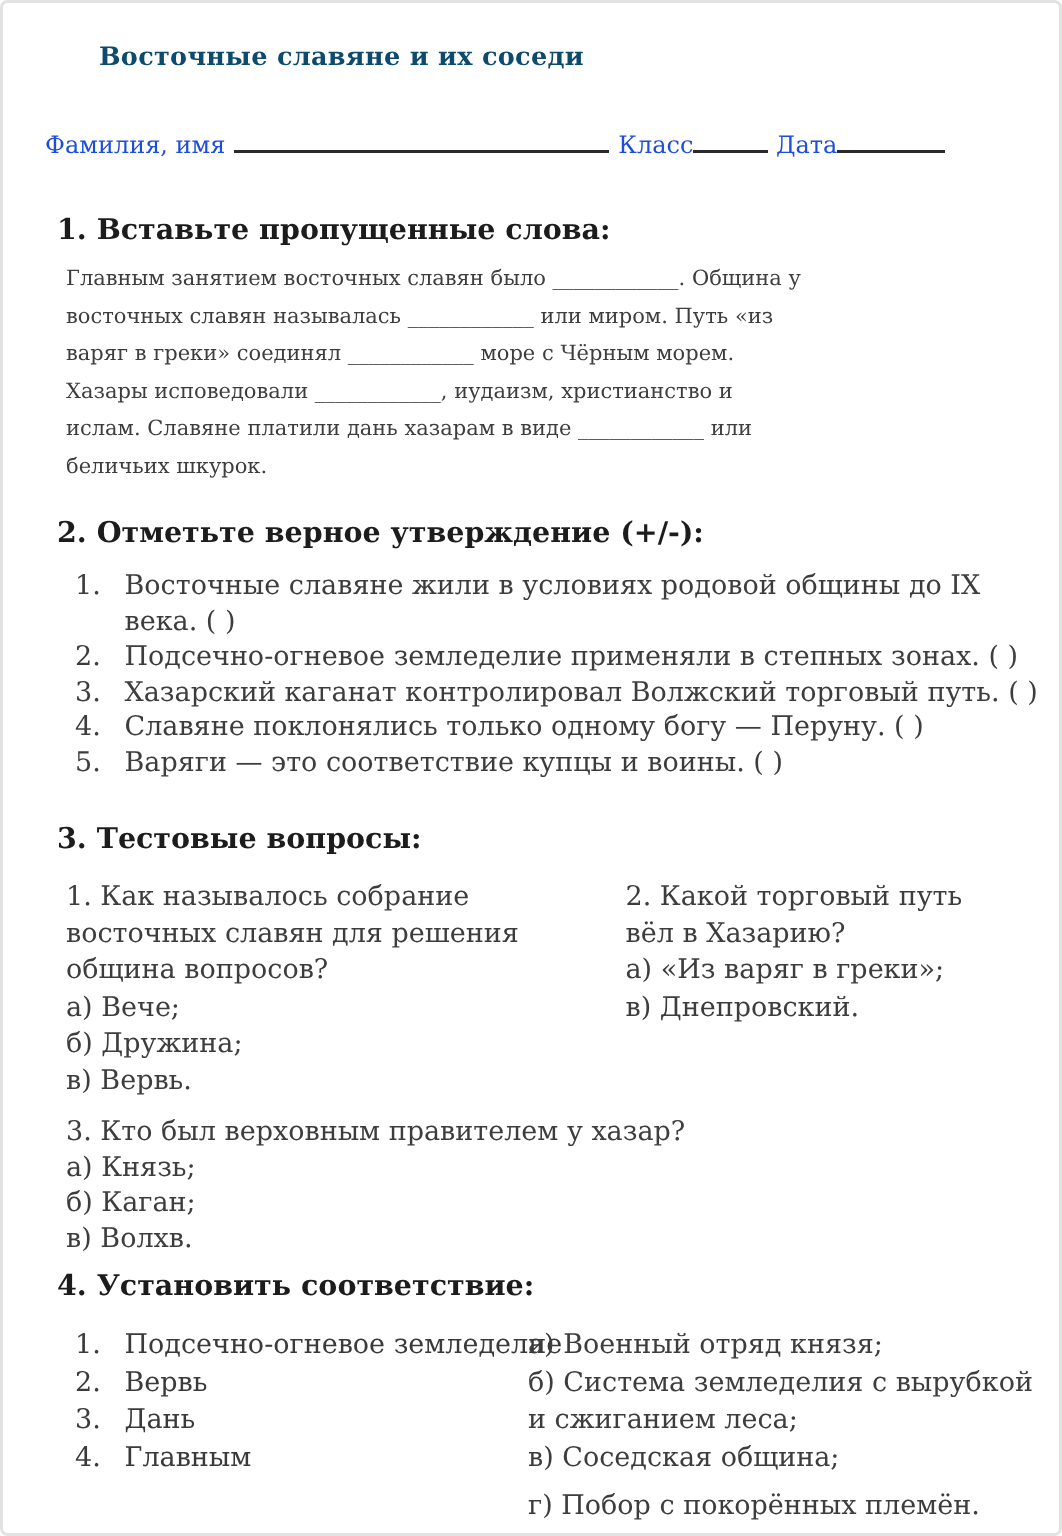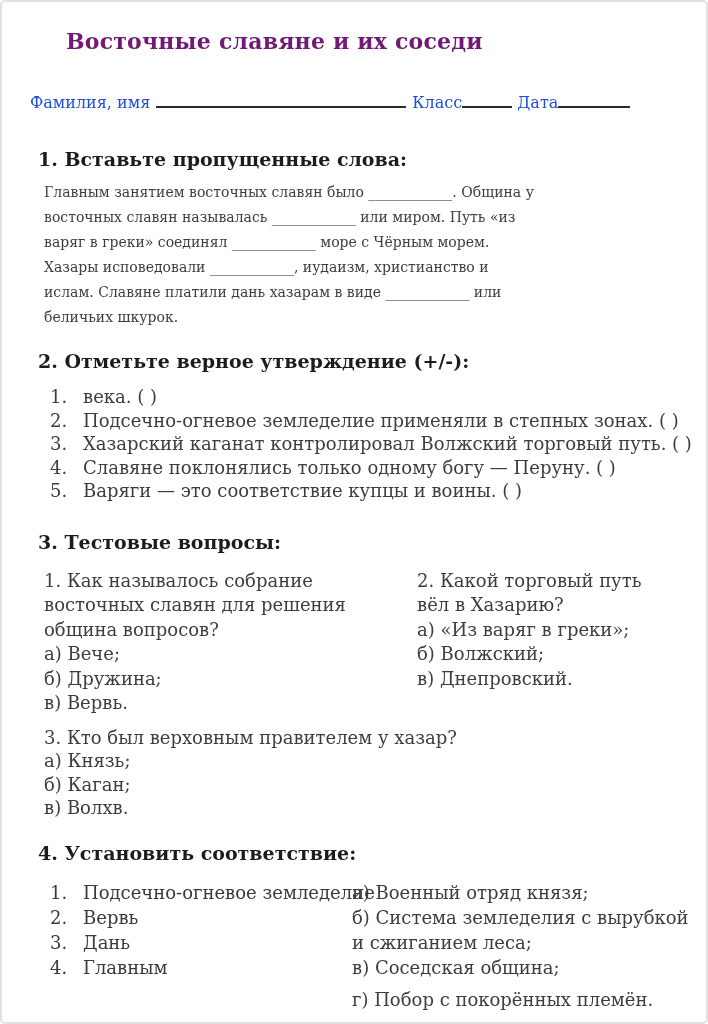--- a/index.html
+++ b/index.html
@@ -12,23 +12,23 @@
   }
   .page {
     width: 708px; height: 1024px;
     background: #ffffff;
     border: 2px solid #e2e2e2;
     border-radius: 5px;
     position: relative;
   }
   .doc-title {
     margin: 26px 0 0 64px;
-    font-size: 22px;
+    font-size: 17px;
     font-weight: bold;
-    color: #701a75;
+    color: #0c4a6e;
     letter-spacing: 0.2px;
   }
   .name-line {
     margin: 38px 0 0 28px;
     font-size: 16px;
     color: #1d4ed8;
     white-space: nowrap;
   }
   .blank-line {
     display: inline-block;
@@ -41,21 +41,21 @@
   .blank-date  { width: 72px; }
   .sec-heading {
     margin-left: 36px;
     font-size: 19px;
     font-weight: bold;
     color: #1c1c1c;
   }
   .h1m { margin-top: 36px; }
   .h2m { margin-top: 20px; }
   .h3m { margin-top: 28px; }
-  .h4m { margin-top: 22px; }
+  .h4m { margin-top: 9px; }
   .fill-par {
     margin: 10px 0 0 42px;
     font-size: 14px;
     line-height: 25px;
     color: #3d3d3d;
   }
   .tl { white-space: nowrap; }
   .num-list {
     margin: 13px 0 0 48px;
     font-size: 18px;
@@ -105,20 +105,21 @@
     <div class="tl">Хазары исповедовали ____________, иудаизм, христианство и</div>
     <div class="tl">ислам. Славяне платили дань хазарам в виде ____________ или</div>
     <div class="tl">беличьих шкурок.</div>
   </div>
 
   <div class="sec-heading h2m">2. Отметьте верное утверждение (+/-):</div>
   <div class="num-list">
     <div class="num-row">
       <span class="num-cell">1.</span>
       <span>
+        <div class="tl">Восточные славяне жили в условиях родовой общины до IX</div>
         <div class="tl">века. ( )</div>
       </span>
     </div>
     <div class="num-row">
       <span class="num-cell">2.</span>
       <span class="tl">Подсечно-огневое земледелие применяли в степных зонах. ( )</span>
     </div>
     <div class="num-row">
       <span class="num-cell">3.</span>
       <span class="tl">Хазарский каганат контролировал Волжский торговый путь. ( )</span>
@@ -140,21 +141,20 @@
       <div class="tl">восточных славян для решения</div>
       <div class="tl">община вопросов?</div>
       <div class="tl">а) Вече;</div>
       <div class="tl">б) Дружина;</div>
       <div class="tl">в) Вервь.</div>
     </div>
     <div class="col-q2">
       <div class="tl">2. Какой торговый путь</div>
       <div class="tl">вёл в Хазарию?</div>
       <div class="tl">а) «Из варяг в греки»;</div>
-      <div class="tl">б) Волжский;</div>
       <div class="tl">в) Днепровский.</div>
     </div>
   </div>
   <div class="q3-block">
     <div class="tl">3. Кто был верховным правителем у хазар?</div>
     <div class="tl">а) Князь;</div>
     <div class="tl">б) Каган;</div>
     <div class="tl">в) Волхв.</div>
   </div>
 

